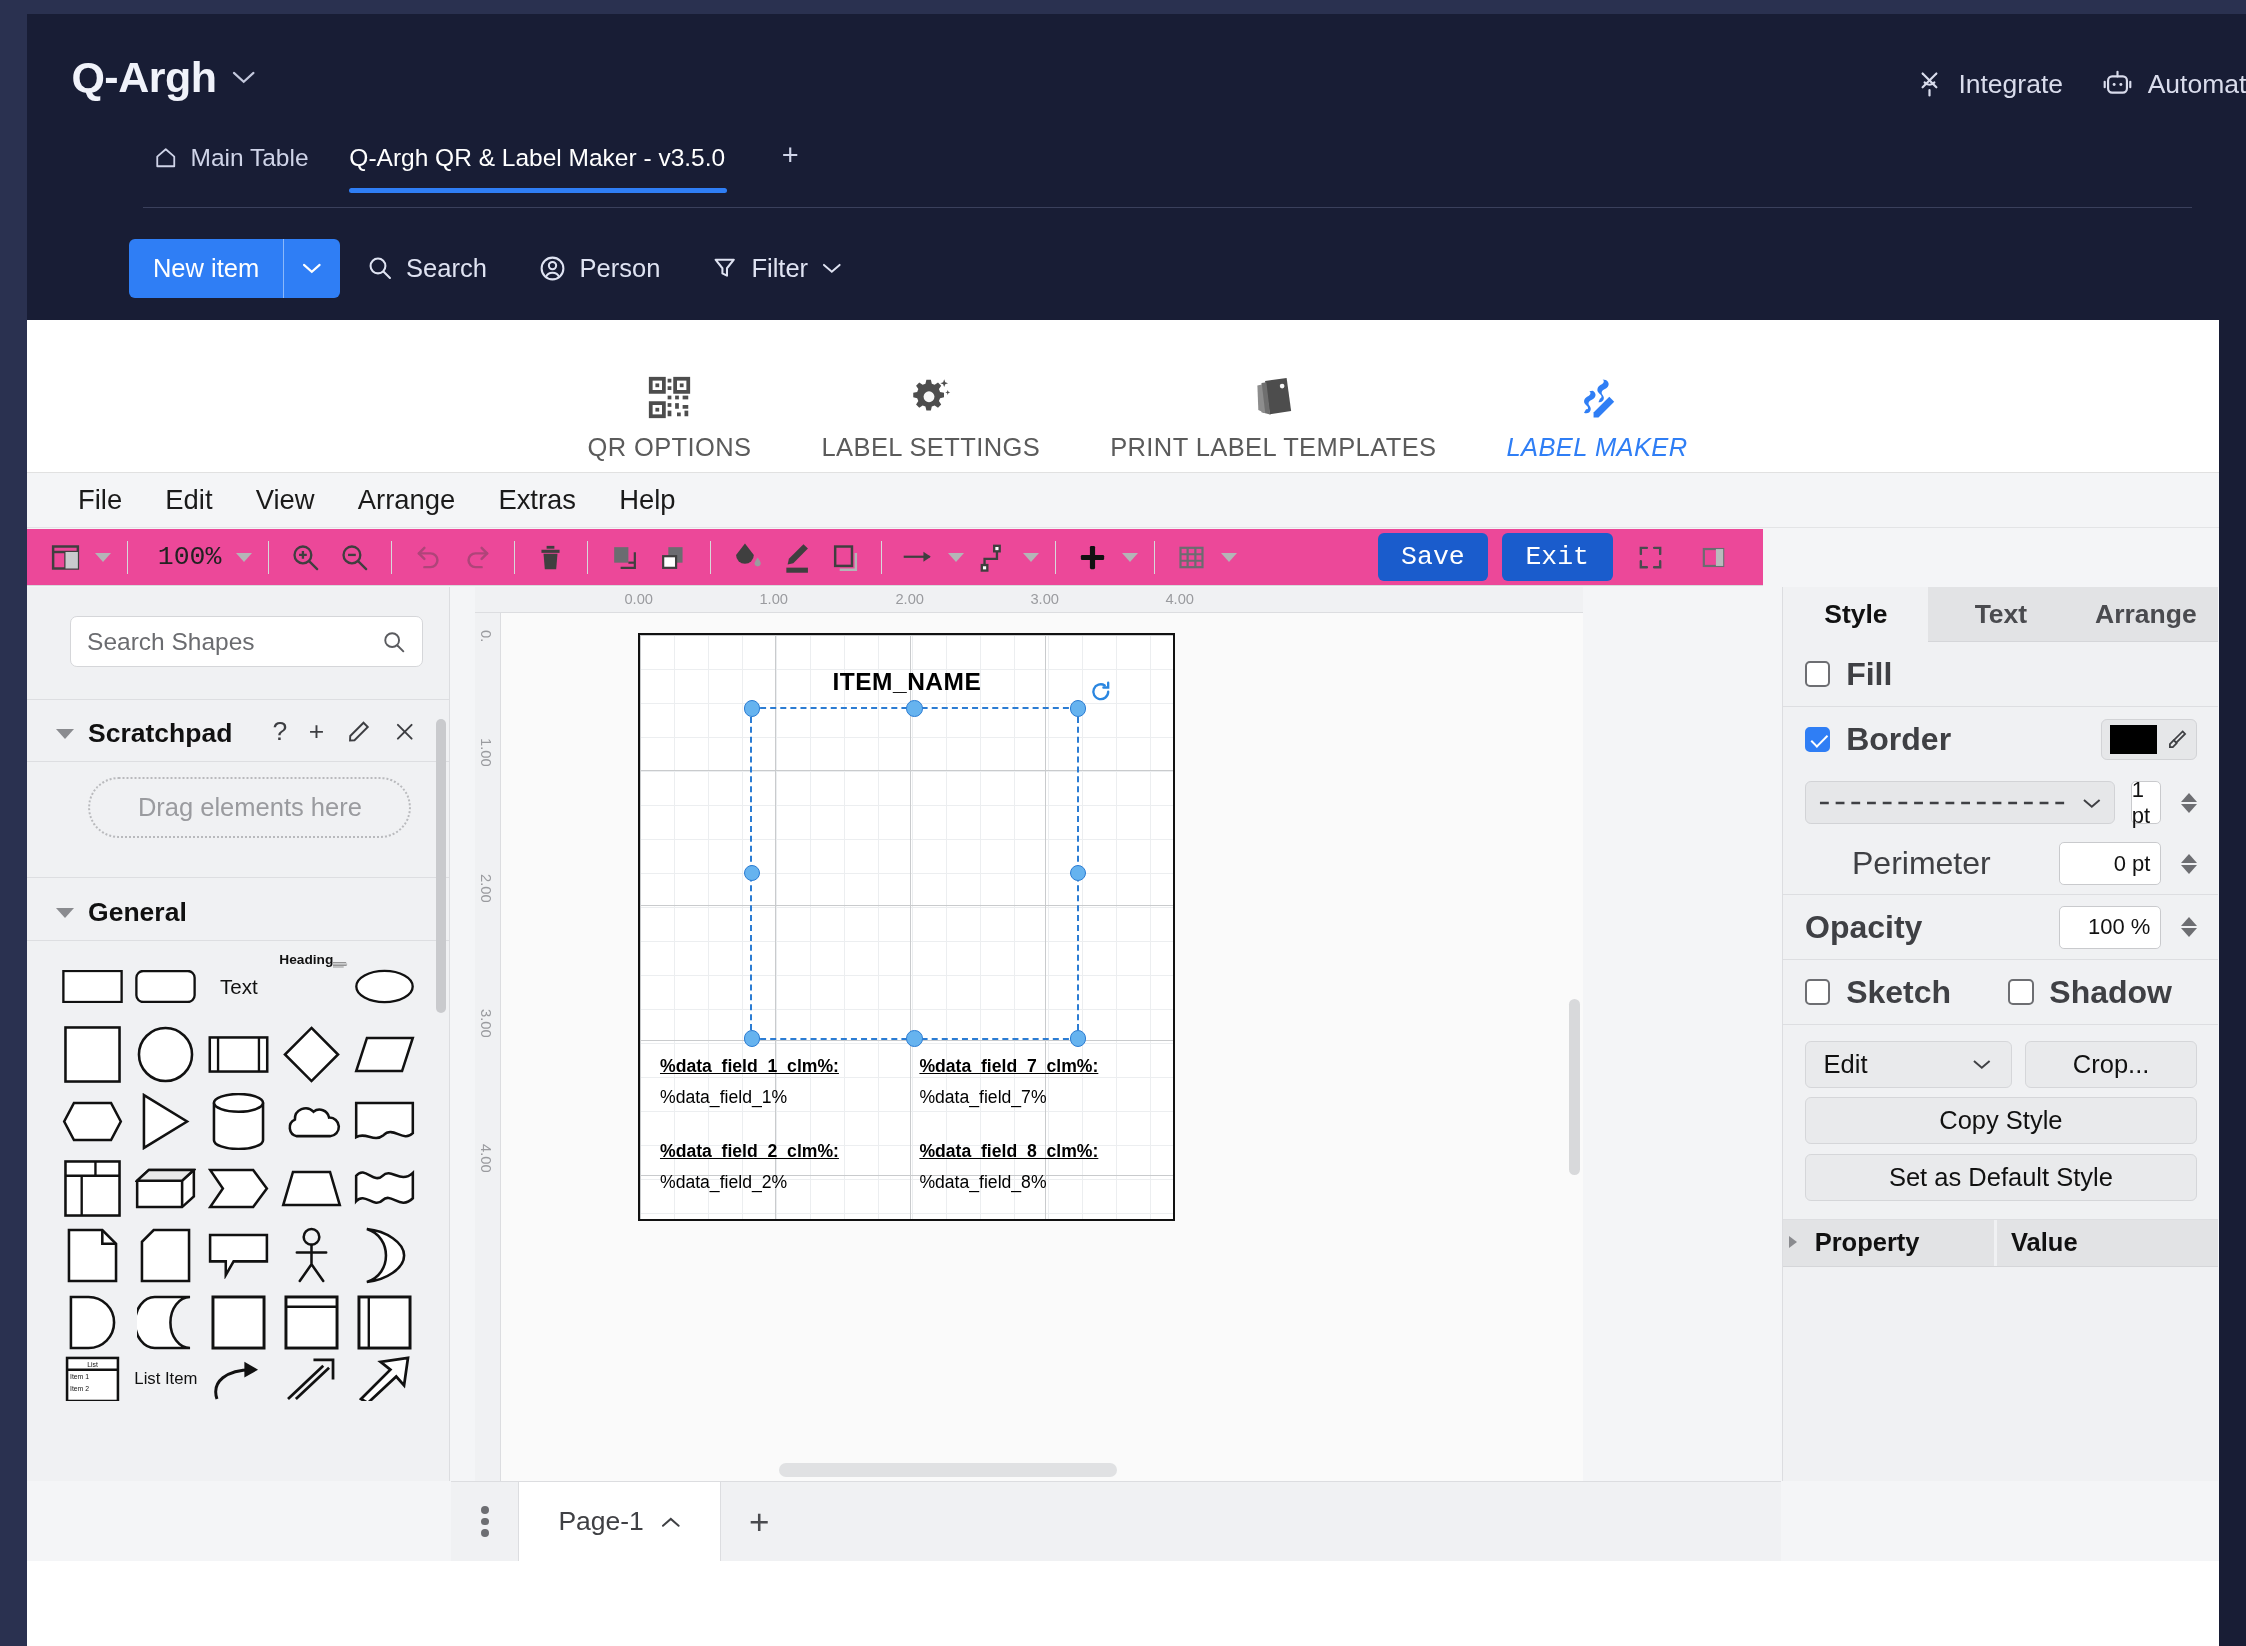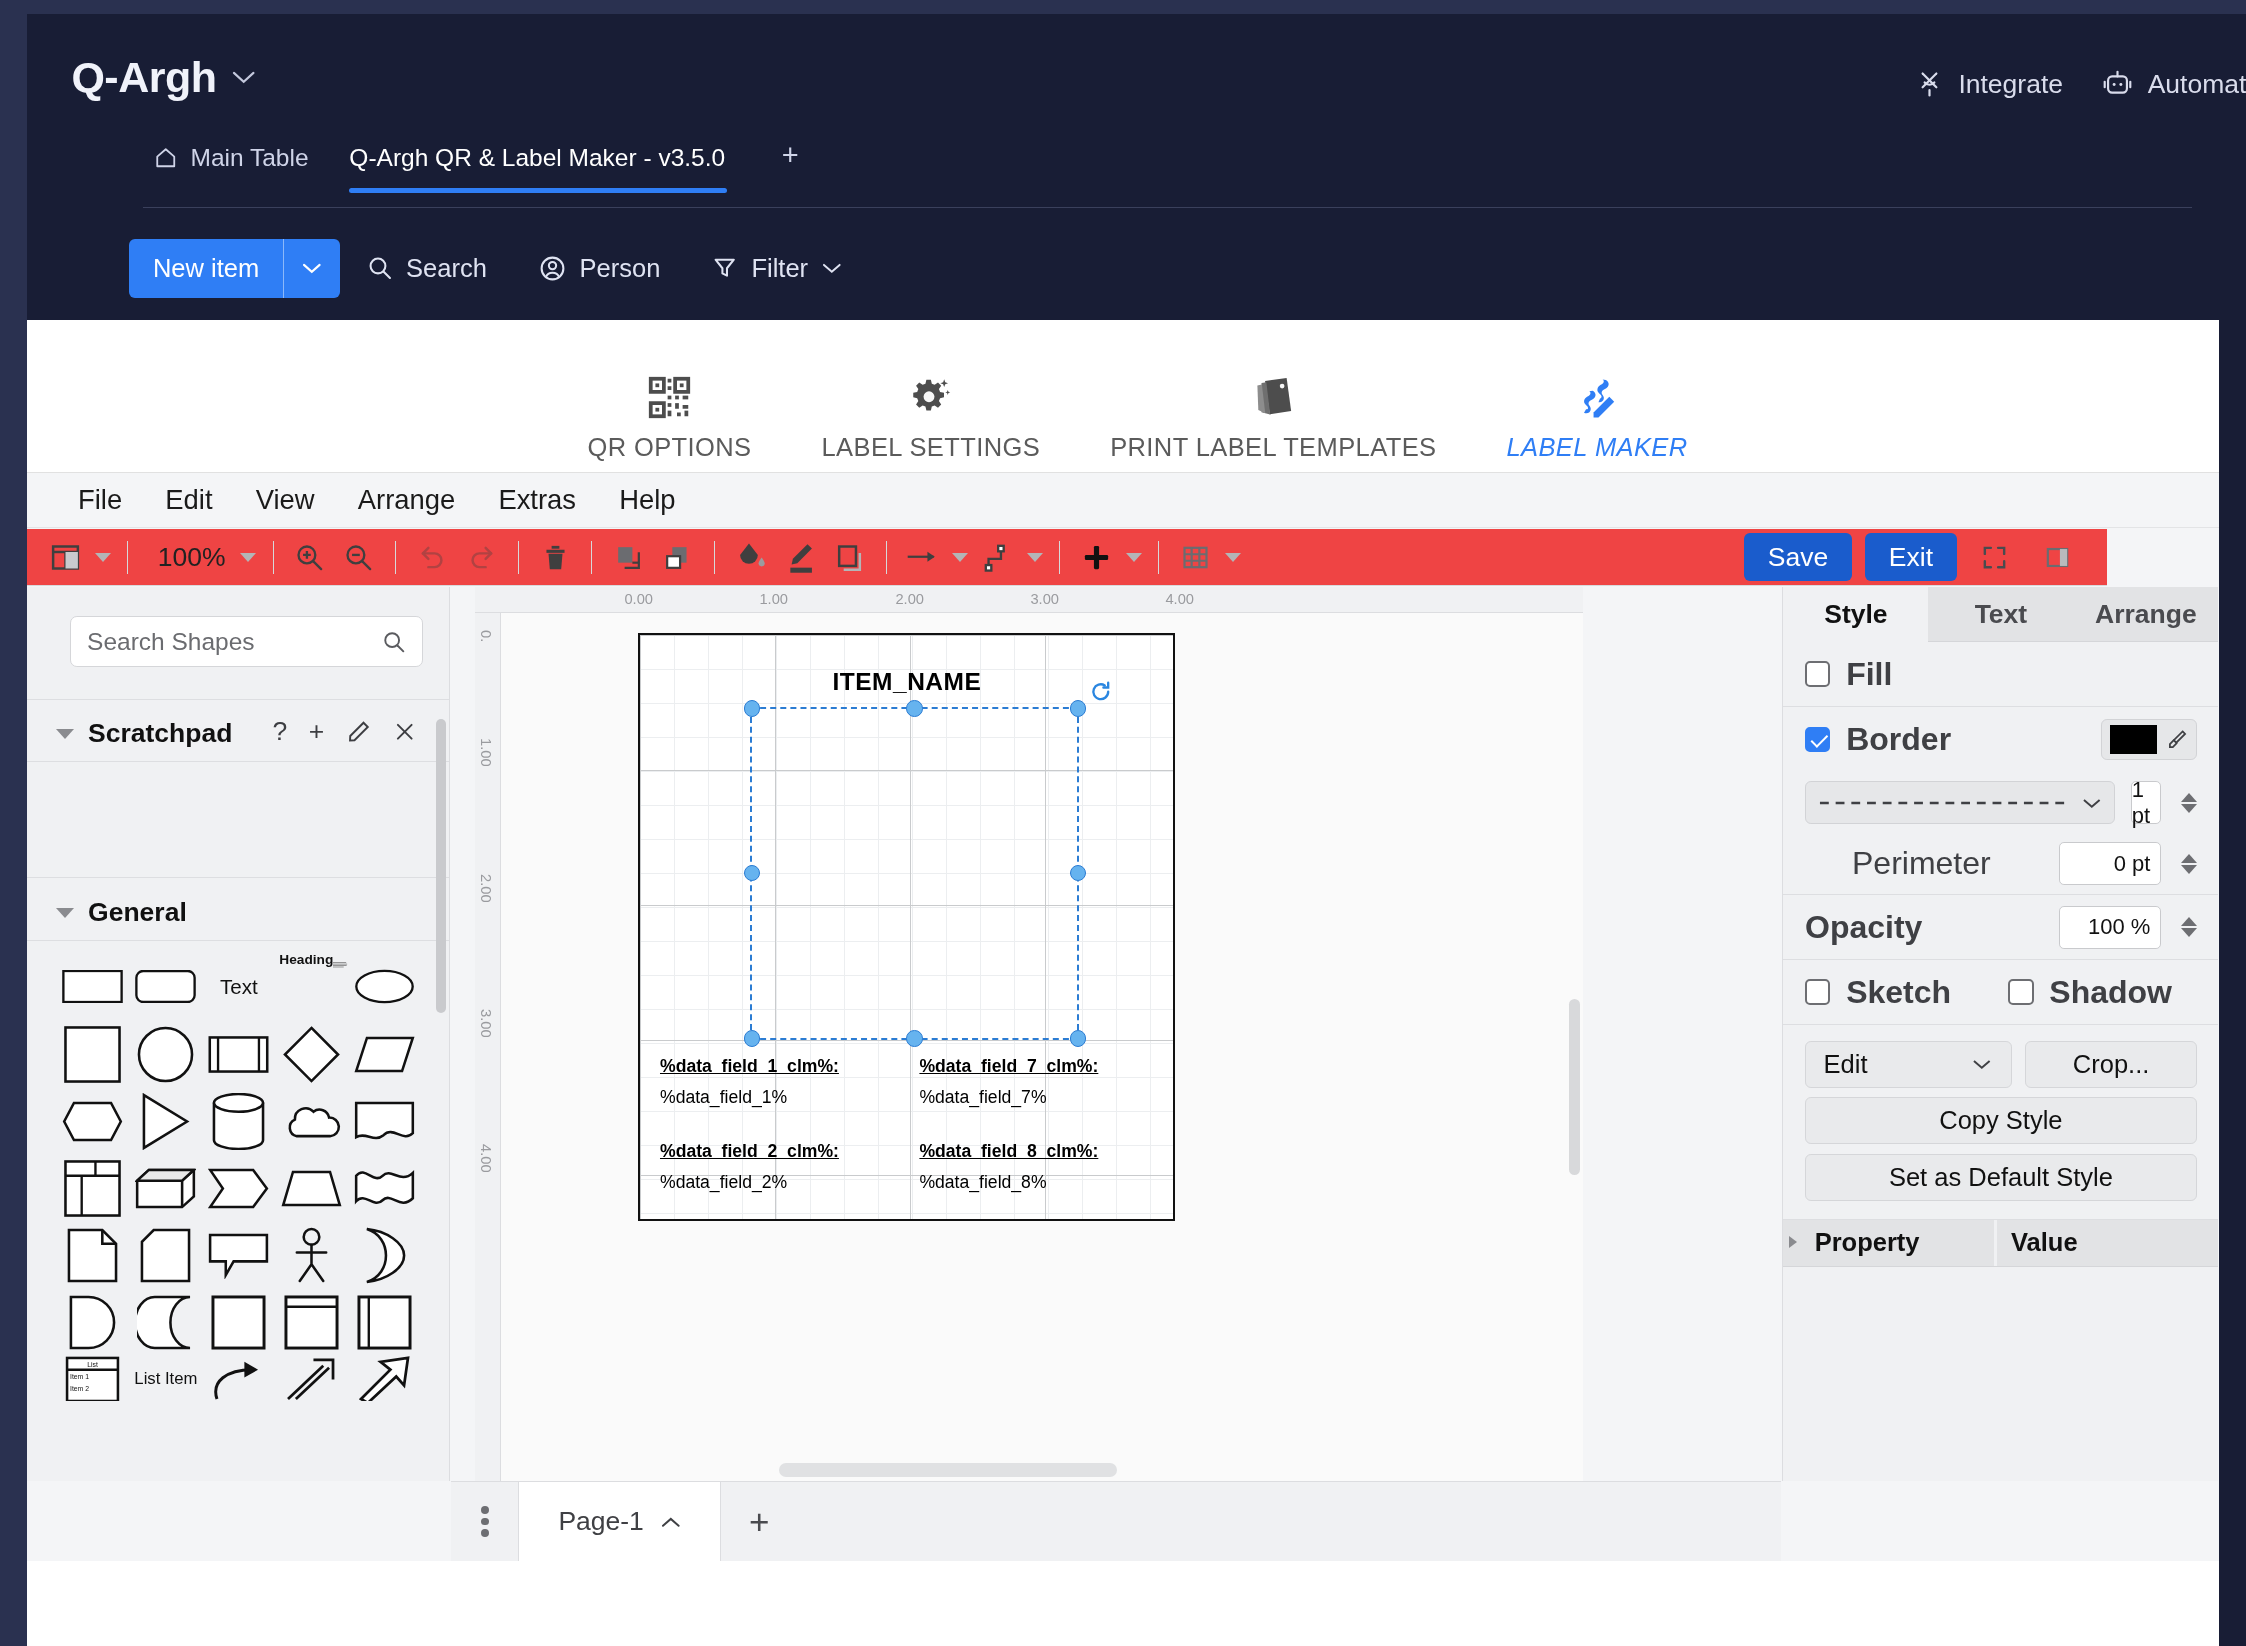--- a/index.html
+++ b/index.html
@@ -57,21 +57,21 @@
   .anav.sel .lb { color:#2f7ef5;font-style:italic; }
   .anav.sel::after { content:""; position:absolute; left:11.8px; right:11.8px; bottom:-11.8px; height:4.9px; background:#2f7ef5; }
   .anav-underline { position:absolute; left:0; top:152px; width:2192px; height:1px; background:#e1e1e1; }
 
   
   #editor { position:absolute; left:0; top:153px; width:2192px; height:1088px; background:#f4f5f7; }
 
   #menubar { position:absolute; left:0; top:0; width:2192px; height:55px; background:#f4f5f7; border-bottom:1px solid #e3e4e6; display:flex; align-items:center; padding-left:29px; gap:0; }
   .menu { font-size:27.4px; color:#1a1a1a; padding:0 21.6px; }
 
-  #toolbar { position:absolute; left:0; top:56px; width:2080px; height:57px; background:#ef4444; border-bottom:1px solid #d8d9db; display:flex; align-items:center; padding:0 13.7px; }
+  #toolbar { position:absolute; left:0; top:56px; width:1736px; height:57px; background:#ec4899; border-bottom:1px solid #d8d9db; display:flex; align-items:center; padding:0 13.7px;font-family:Liberation Mono, monospace; }
   .tgrp { display:flex; align-items:center; }
   .tbtn { width:49px; height:45px; display:flex; align-items:center; justify-content:center; color:#4c4c4c; }
   .tbtn.dis { opacity:.35; }
   .tdd { width:25.5px; height:45px; display:flex; align-items:center; justify-content:center; }
   .tcaret { width:0;height:0;border-left:8.8px solid transparent;border-right:8.8px solid transparent;border-top:9.8px solid #b4b5b7; }
   .tsep { width:1px; height:33px; background:#d7d8da; margin:0 11.8px; }
   .zoomlbl { font-size:26.5px; color:#222; padding:0 9.8px 0 17.6px; }
   .t-right { margin-left:auto; display:flex; align-items:center; gap:13.7px; padding-right:11.8px; }
   .bluebtn { background:#1a5ccc; color:#fff; border-radius:5.9px; font-size:26.5px; padding:8.8px 23.5px; }
 
@@ -502,20 +502,23 @@
                 <path d="M16.5 3.5 L20.5 7.5 L8 20 L3.8 20.2 L4 16 Z"></path>
               </svg>
           </span>
           <span>
             <svg width="23.5" height="23.5" viewBox="0 0 24 24" fill="none" stroke="#3d3e42" stroke-width="2" stroke-linecap="round">
                 <path d="M5 5 L19 19 M19 5 L5 19"></path>
               </svg>
           </span>
         </div>
         <div class="sect-div" style="top:174px;"></div>
+        <div class="dragbox" style="top:190px;">
+          <span>Drag elements here</span>
+        </div>
         <div class="sect-div" style="top:290px;"></div>
         <div class="secthdr" style="top:310px;">
           <i class="tri"></i>
           <span class="nm">General</span>
         </div>
         <div class="sect-div" style="top:353px;"></div>
 
         <div id="shapegrid" style="top:365px;">
 
           <div class="srow" style="height:69px;">

